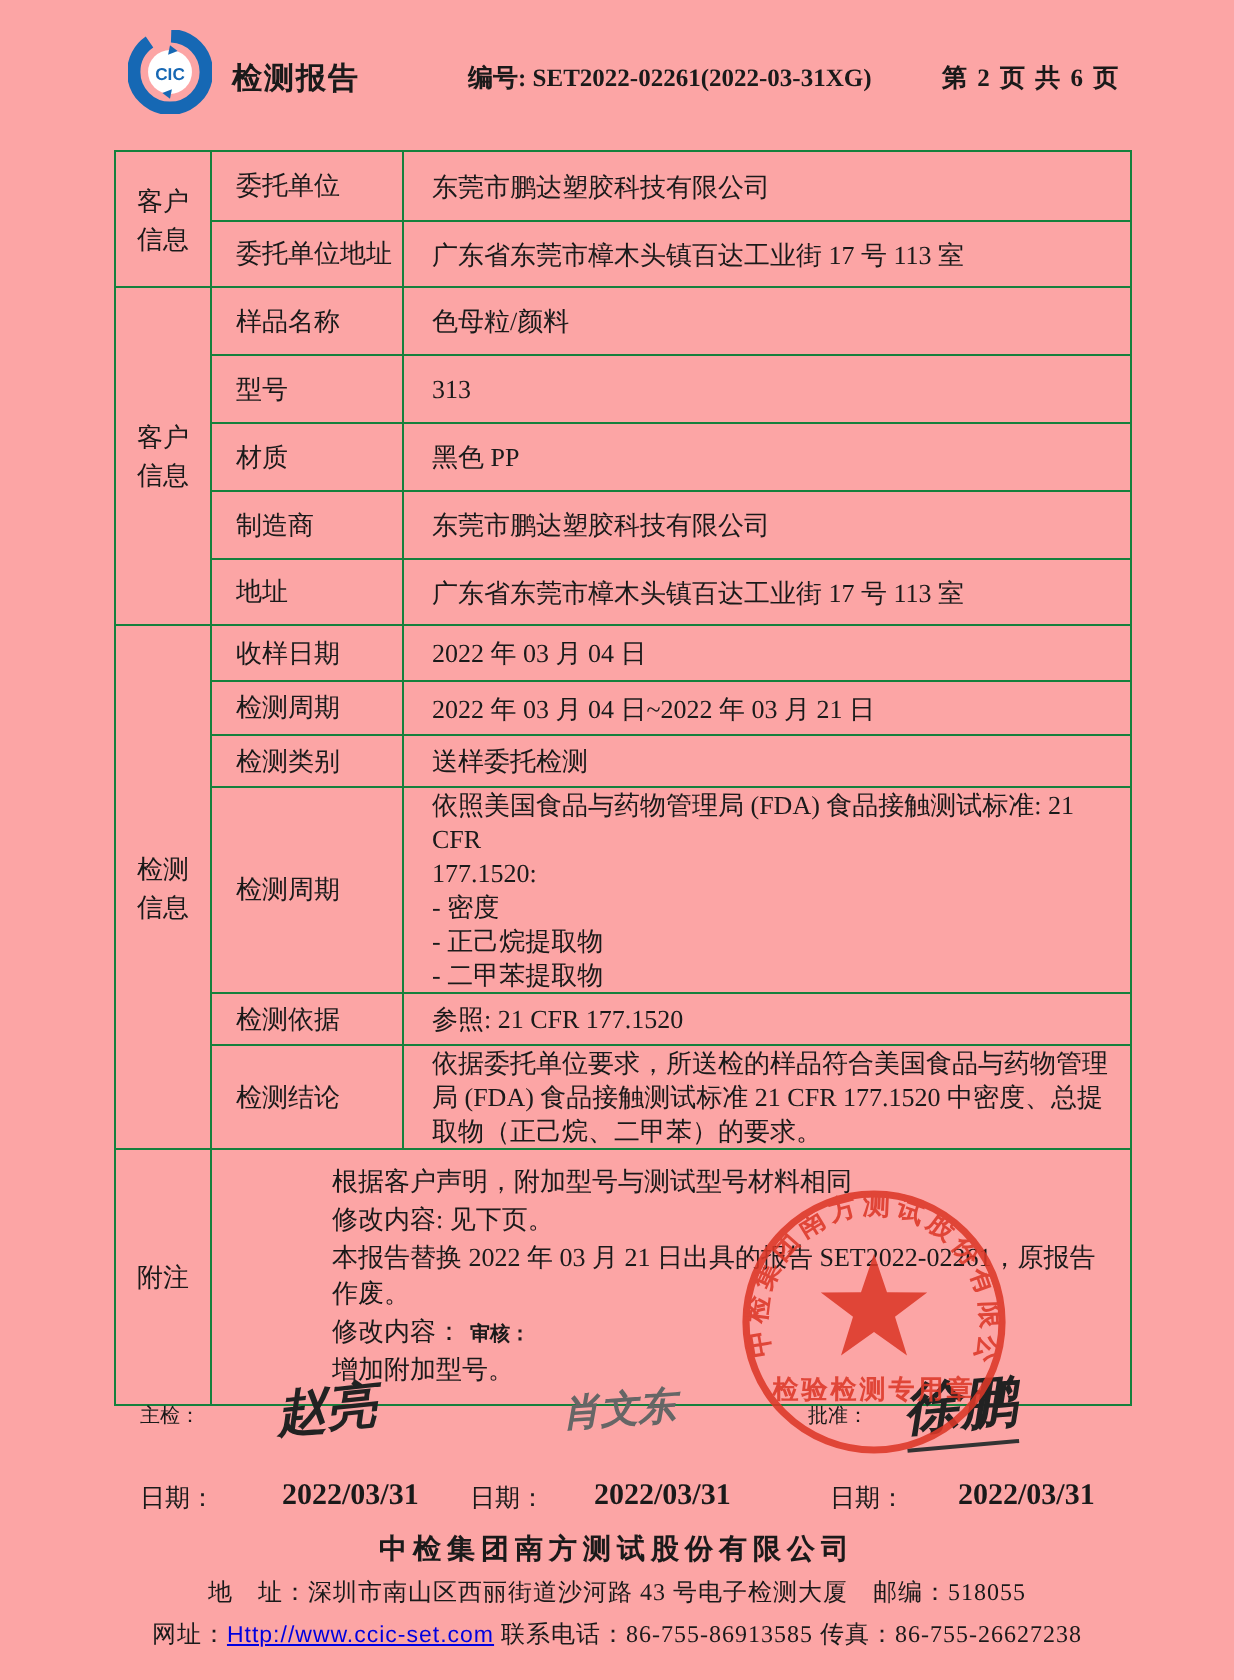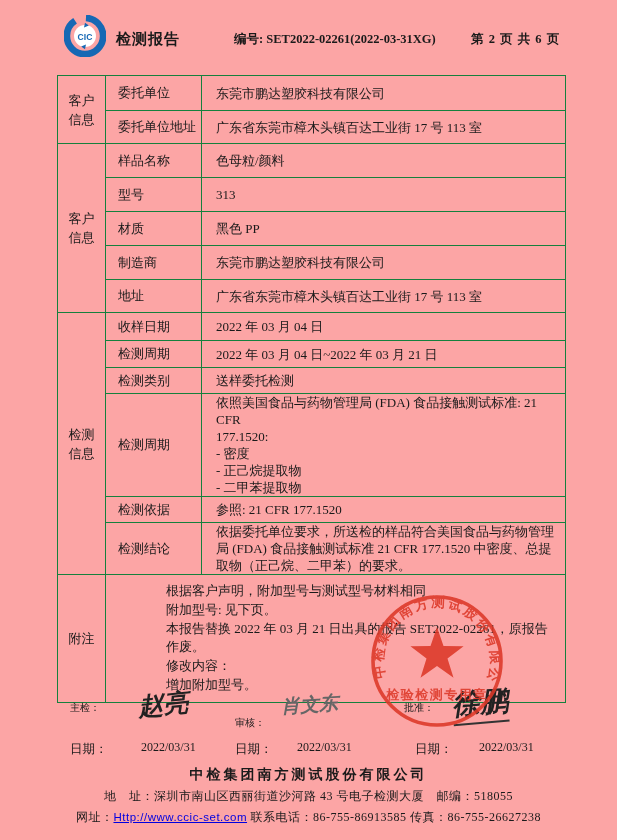--- a/index.html
+++ b/index.html
@@ -24,21 +24,21 @@
   td.notecell { padding:7px 10px 7px 12px; }
   .noteline { line-height:18.8px;margin-left:48px; }
 
   
   .siglabel { position:absolute; font-size:10px; }
   .sig { position:absolute; font-family:"DejaVu Sans",sans-serif; font-style:italic; font-weight:bold; color:#222; white-space:nowrap; }
   .sig1 { left:138px; top:688px; font-size:25px; transform:rotate(-6deg); }
   .sig2 { left:281px; top:692px; font-size:19px; color:#666; transform:rotate(-4deg); }
   .sig3 { left:452px; top:684px; font-size:28px; transform:rotate(-5deg); border-bottom:2px solid #333; }
   .dtlabel { position:absolute; font-size:12.5px; }
-  .dtval { position:absolute; font-size:12px; }
+  .dtval { position:absolute; font-size:15px;font-weight:bold; }
 
   
   .stamp { position:absolute; left:369px; top:593px; width:136px; height:136px; opacity:0.88; z-index:5; }
 
   
   .ftr { position:absolute; left:0; top:766px; width:617px; text-align:center; }
   .ftr-company { font-size:14px; font-weight:bold; letter-spacing:3px; }
   .ftr-line { font-size:12px; margin-top:4px; letter-spacing:0.5px; }
   .ftr-link { color:#0000e0; text-decoration:underline; font-family:Liberation Sans, sans-serif; font-size:11.5px; }
 </style>
@@ -129,33 +129,33 @@
     </tr>
     <tr style="height:52px">
       <td class="flabel">检测结论</td>
       <td class="fvalue">依据委托单位要求，所送检的样品符合美国食品与药物管理局 (FDA) 食品接触测试标准 21 CFR 177.1520 中密度、总提取物（正己烷、二甲苯）的要求。</td>
     </tr>
 
     <tr style="height:93px">
       <td class="group">附注</td>
       <td class="notecell" colspan="2">
         <div class="noteline">根据客户声明，附加型号与测试型号材料相同</div>
-        <div class="noteline">附加型号: 见下页。</div>
+        <div class="noteline">修改内容: 见下页。</div>
         <div class="noteline">本报告替换 2022 年 03 月 21 日出具的报告 SET2022-02261，原报告作废。</div>
         <div class="noteline">修改内容：</div>
         <div class="noteline">增加附加型号。</div>
       </td>
     </tr>
   </tbody>
     </table>
 
   <div class="siglabel" style="left:70px; top:701px;">主检：</div>
   <div class="sig sig1">赵亮</div>
 
-  <div class="siglabel" style="left:235px; top:716px;">审核：</div>
+  <div class="siglabel" style="left:235px; top:660px;font-weight:bold;">审核：</div>
   <div class="sig sig2">肖文东</div>
 
   <div class="siglabel" style="left:404px; top:701px;">批准：</div>
   <div class="sig sig3">徐鹏</div>
 
   <div class="dtlabel" style="left:70px;  top:741px;">日期：</div>
   <div class="dtval" style="left:141px; top:740px;">2022/03/31</div>
   <div class="dtlabel" style="left:235px; top:741px;">日期：</div>
   <div class="dtval" style="left:297px; top:740px;">2022/03/31</div>
   <div class="dtlabel" style="left:415px; top:741px;">日期：</div>

